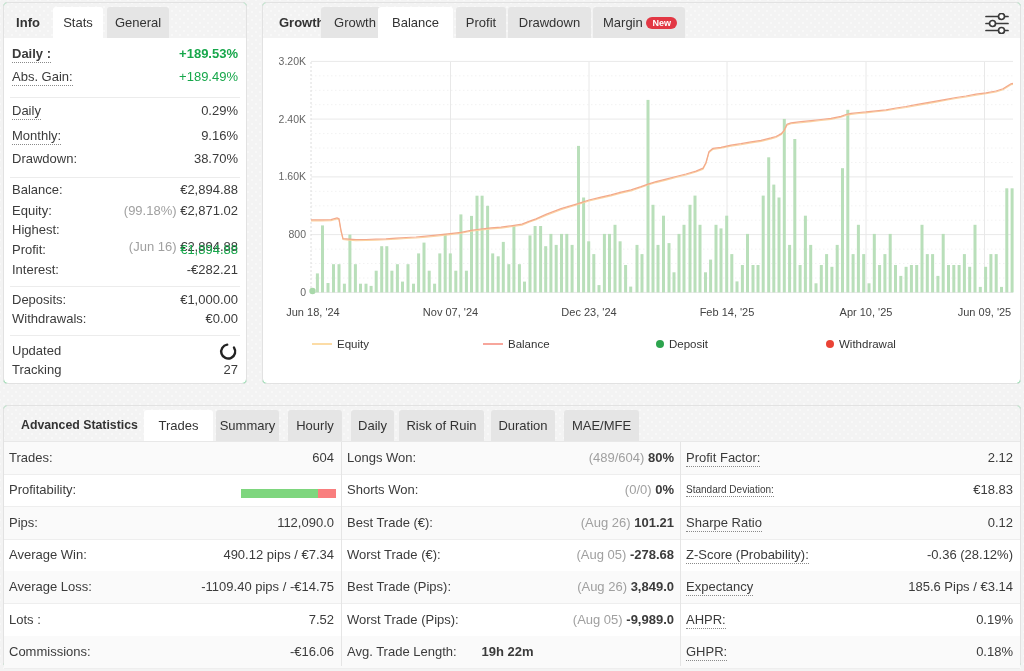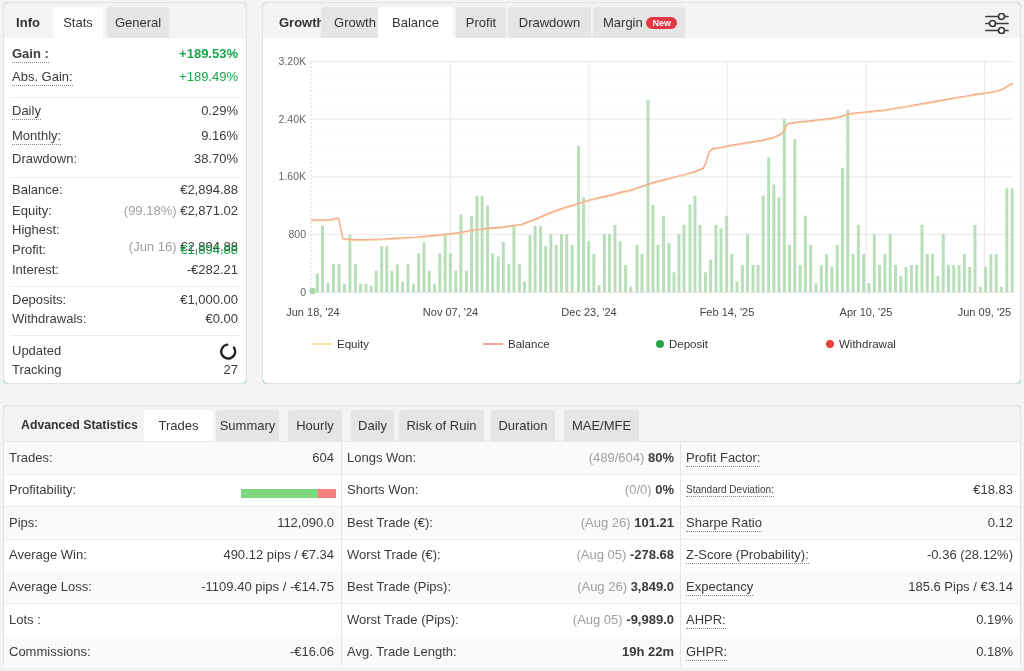--- a/index.html
+++ b/index.html
@@ -34,21 +34,21 @@
 </style>
 </head>
 <body>
 
 <div class="panel p1">
   <div class="strip"></div>
   <div class="tab plain" style="left:2px; width:44px; font-weight:bold;">Info</div>
   <div class="tab on" style="left:49px; width:50px;">Stats</div>
   <div class="tab" style="left:103px; width:62px;">General</div>
   <div class="pbody">
-    <div class="lbl " style="top:7.5px; font-weight:bold;"><span class="du">Gain :</span></div>
+    <div class="lbl " style="top:7.5px; font-weight:bold;"><span class="du">Daily :</span></div>
       <div class="val green" style="top:7.5px; font-weight:bold;">+189.53%</div>
       <div class="lbl " style="top:30.5px;"><span class="du">Abs. Gain:</span></div>
       <div class="val green" style="top:30.5px;">+189.49%</div>
       <div class="sep" style="top:59px;"></div>
       <div class="lbl " style="top:64.5px;"><span class="du">Daily</span></div>
       <div class="val " style="top:64.5px;">0.29%</div>
       <div class="lbl " style="top:90.0px;"><span class="du">Monthly:</span></div>
       <div class="val " style="top:90.0px;">9.16%</div>
       <div class="lbl " style="top:113.0px;">Drawdown:</div>
       <div class="val " style="top:113.0px;">38.70%</div>
@@ -320,37 +320,39 @@
       <div style="position:absolute; left:0px; width:330px; top:32.3px; height:32.3px; line-height:32.3px; font-size:13px; text-align:right;"></div>
       <div style="position:absolute; left:237px; top:47.3px; width:94.6px; height:9px; background:#7ed67e;"></div>
       <div style="position:absolute; left:314.2px; top:47.3px; width:17.4px; height:9px; background:#f97e7e;"></div>
       <div style="position:absolute; left:5px; top:64.6px; height:32.3px; line-height:32.3px; font-size:13px;">Pips:</div>
       <div style="position:absolute; left:0px; width:330px; top:64.6px; height:32.3px; line-height:32.3px; font-size:13px; text-align:right;">112,090.0</div>
       <div style="position:absolute; left:5px; top:96.9px; height:32.3px; line-height:32.3px; font-size:13px;">Average Win:</div>
       <div style="position:absolute; left:0px; width:330px; top:96.9px; height:32.3px; line-height:32.3px; font-size:13px; text-align:right;">490.12 pips / €7.34</div>
       <div style="position:absolute; left:5px; top:129.2px; height:32.3px; line-height:32.3px; font-size:13px;">Average Loss:</div>
       <div style="position:absolute; left:0px; width:330px; top:129.2px; height:32.3px; line-height:32.3px; font-size:13px; text-align:right;">-1109.40 pips / -€14.75</div>
       <div style="position:absolute; left:5px; top:161.5px; height:32.3px; line-height:32.3px; font-size:13px;">Lots :</div>
+      <div style="position:absolute; left:0px; width:330px; top:161.5px; height:32.3px; line-height:32.3px; font-size:13px; text-align:right;">7.52</div>
       <div style="position:absolute; left:5px; top:193.8px; height:32.3px; line-height:32.3px; font-size:13px;">Commissions:</div>
       <div style="position:absolute; left:0px; width:330px; top:193.8px; height:32.3px; line-height:32.3px; font-size:13px; text-align:right;">-€16.06</div>
       <div style="position:absolute; left:343px; top:0.0px; height:32.3px; line-height:32.3px; font-size:13px;">Longs Won:</div>
       <div style="position:absolute; left:337px; width:333px; top:0.0px; height:32.3px; line-height:32.3px; font-size:13px; text-align:right;"><span class="gray">(489/604)</span> <b class="v">80%</b></div>
       <div style="position:absolute; left:343px; top:32.3px; height:32.3px; line-height:32.3px; font-size:13px;">Shorts Won:</div>
       <div style="position:absolute; left:337px; width:333px; top:32.3px; height:32.3px; line-height:32.3px; font-size:13px; text-align:right;"><span class="gray">(0/0)</span> <b class="v">0%</b></div>
       <div style="position:absolute; left:343px; top:64.6px; height:32.3px; line-height:32.3px; font-size:13px;">Best Trade (€):</div>
       <div style="position:absolute; left:337px; width:333px; top:64.6px; height:32.3px; line-height:32.3px; font-size:13px; text-align:right;"><span class="gray">(Aug 26)</span> <b class="v">101.21</b></div>
       <div style="position:absolute; left:343px; top:96.9px; height:32.3px; line-height:32.3px; font-size:13px;">Worst Trade (€):</div>
       <div style="position:absolute; left:337px; width:333px; top:96.9px; height:32.3px; line-height:32.3px; font-size:13px; text-align:right;"><span class="gray">(Aug 05)</span> <b class="v">-278.68</b></div>
       <div style="position:absolute; left:343px; top:129.2px; height:32.3px; line-height:32.3px; font-size:13px;">Best Trade (Pips):</div>
       <div style="position:absolute; left:337px; width:333px; top:129.2px; height:32.3px; line-height:32.3px; font-size:13px; text-align:right;"><span class="gray">(Aug 26)</span> <b class="v">3,849.0</b></div>
       <div style="position:absolute; left:343px; top:161.5px; height:32.3px; line-height:32.3px; font-size:13px;">Worst Trade (Pips):</div>
       <div style="position:absolute; left:337px; width:333px; top:161.5px; height:32.3px; line-height:32.3px; font-size:13px; text-align:right;"><span class="gray">(Aug 05)</span> <b class="v">-9,989.0</b></div>
       <div style="position:absolute; left:343px; top:193.8px; height:32.3px; line-height:32.3px; font-size:13px;">Avg. Trade Length:</div>
-      <div style="position:absolute; left:337px; width:333px; top:193.8px; height:32.3px; line-height:32.3px; font-size:13px; text-align:right;"><b class="v">19h 22m</b></div>
+      <div style="position:absolute; left:337px; width:333px; top:193.8px; height:32.3px; line-height:32.3px; font-size:13px; text-align:center;"><b class="v">19h 22m</b></div>
       <div style="position:absolute; left:682px; top:0.0px; height:32.3px; line-height:32.3px; font-size:13px;"><span class="du">Profit Factor:</span></div>
+      <div style="position:absolute; left:676px; width:333px; top:0.0px; height:32.3px; line-height:32.3px; font-size:13px; text-align:right;">2.12</div>
       <div style="position:absolute; left:682px; top:32.3px; height:32.3px; line-height:32.3px; font-size:10px;"><span class="du">Standard Deviation:</span></div>
       <div style="position:absolute; left:676px; width:333px; top:32.3px; height:32.3px; line-height:32.3px; font-size:13px; text-align:right;">€18.83</div>
       <div style="position:absolute; left:682px; top:64.6px; height:32.3px; line-height:32.3px; font-size:13px;"><span class="du">Sharpe Ratio</span></div>
       <div style="position:absolute; left:676px; width:333px; top:64.6px; height:32.3px; line-height:32.3px; font-size:13px; text-align:right;">0.12</div>
       <div style="position:absolute; left:682px; top:96.9px; height:32.3px; line-height:32.3px; font-size:13px;"><span class="du">Z-Score (Probability):</span></div>
       <div style="position:absolute; left:676px; width:333px; top:96.9px; height:32.3px; line-height:32.3px; font-size:13px; text-align:right;">-0.36 (28.12%)</div>
       <div style="position:absolute; left:682px; top:129.2px; height:32.3px; line-height:32.3px; font-size:13px;"><span class="du">Expectancy</span></div>
       <div style="position:absolute; left:676px; width:333px; top:129.2px; height:32.3px; line-height:32.3px; font-size:13px; text-align:right;">185.6 Pips / €3.14</div>
       <div style="position:absolute; left:682px; top:161.5px; height:32.3px; line-height:32.3px; font-size:13px;"><span class="du">AHPR:</span></div>
       <div style="position:absolute; left:676px; width:333px; top:161.5px; height:32.3px; line-height:32.3px; font-size:13px; text-align:right;">0.19%</div>

